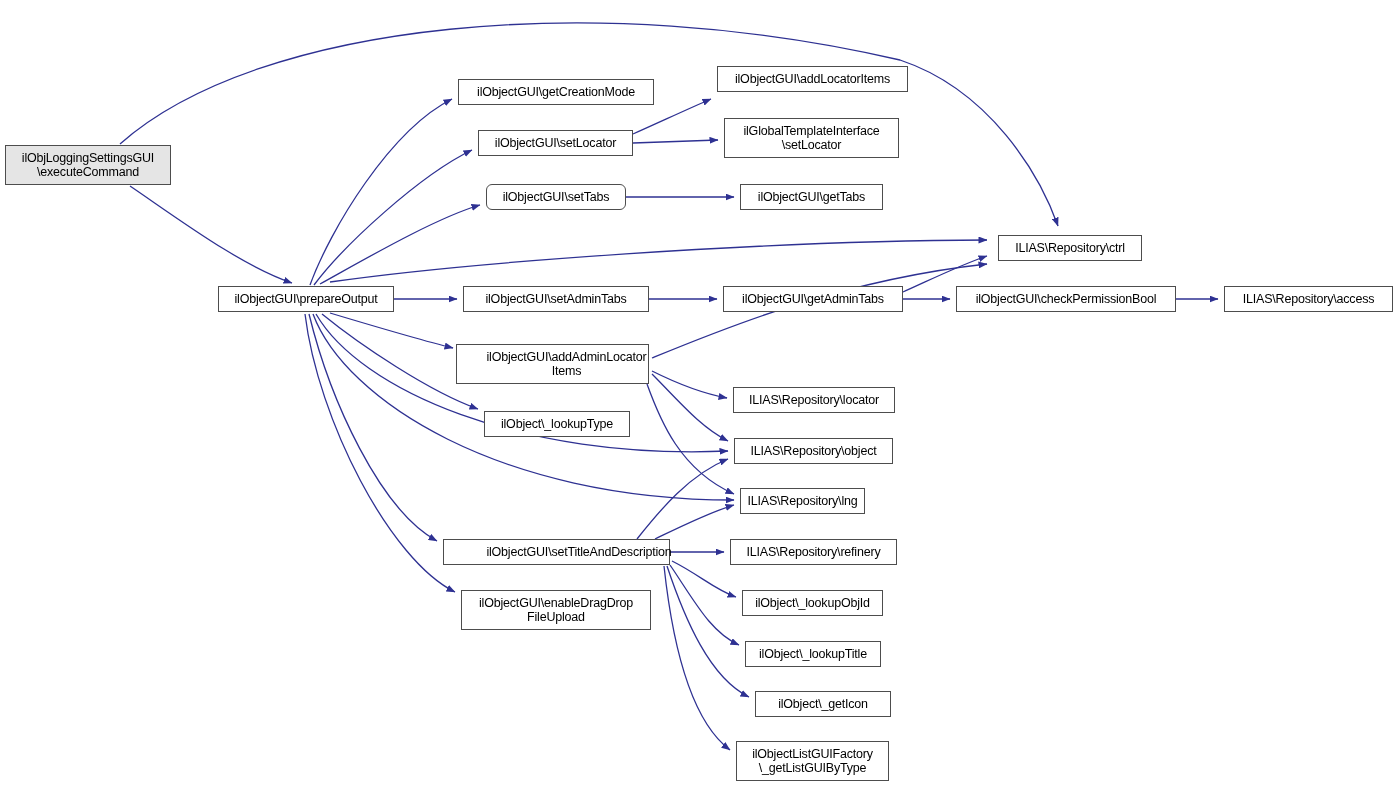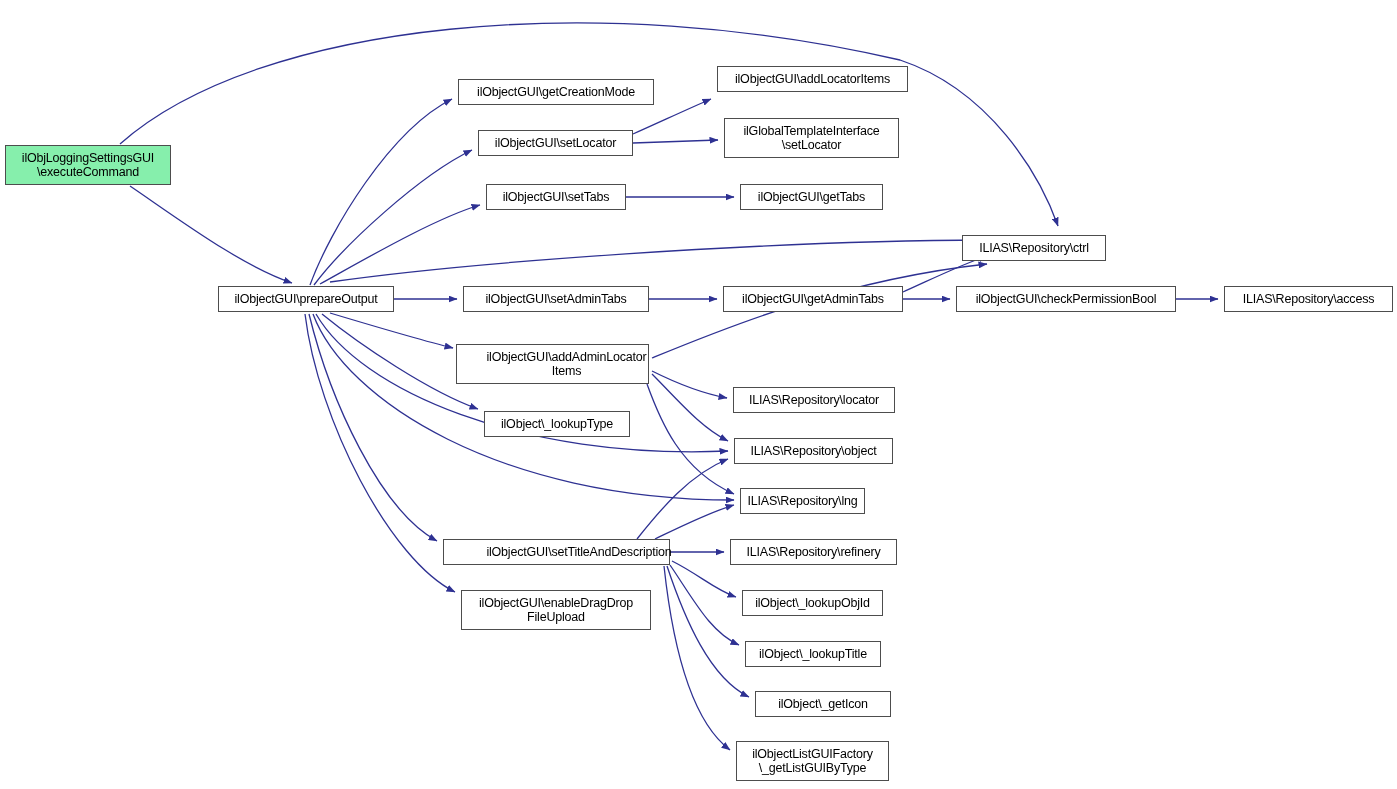--- a/index.html
+++ b/index.html
@@ -85,26 +85,26 @@
         <path d="M 637,539 C 660,510 690,474 728,459" fill="none" stroke="#2e3192" stroke-width="1.3" marker-end="url(#arrowhead)"></path>
         <path d="M 655,539 C 680,527 710,512 734,505" fill="none" stroke="#2e3192" stroke-width="1.3" marker-end="url(#arrowhead)"></path>
         <path d="M 670,552 L 724,552" fill="none" stroke="#2e3192" stroke-width="1.3" marker-end="url(#arrowhead)"></path>
         <path d="M 672,561 C 700,575 715,590 736,597" fill="none" stroke="#2e3192" stroke-width="1.3" marker-end="url(#arrowhead)"></path>
         <path d="M 670,565 C 694,600 710,632 739,645" fill="none" stroke="#2e3192" stroke-width="1.3" marker-end="url(#arrowhead)"></path>
         <path d="M 667,566 C 685,620 710,678 749,697" fill="none" stroke="#2e3192" stroke-width="1.3" marker-end="url(#arrowhead)"></path>
         <path d="M 664,566 C 672,640 690,720 730,750" fill="none" stroke="#2e3192" stroke-width="1.3" marker-end="url(#arrowhead)"></path>
       </g>
   </svg>
   <div id="node-layer">
-      <div class="gnode highlight" style="left: 5px; top: 145px; width: 166px; height: 40px; border-color: rgb(77, 77, 77); background: #86efac; text-align: center;">ilObjLoggingSettingsGUI
+      <div class="gnode highlight" style="left: 5px; top: 145px; width: 166px; height: 40px; border-color: rgb(77, 77, 77); background: #e5e5e5; text-align: center;">ilObjLoggingSettingsGUI
 \executeCommand</div>
       <div class="gnode" style="left: 218px; top: 286px; width: 176px; height: 26px; border-color: rgb(77, 77, 77); background: rgb(255, 255, 255);">ilObjectGUI\prepareOutput</div>
       <div class="gnode" style="left: 458px; top: 79px; width: 196px; height: 26px; border-color: rgb(77, 77, 77); background: rgb(255, 255, 255);">ilObjectGUI\getCreationMode</div>
       <div class="gnode" style="left: 478px; top: 130px; width: 155px; height: 26px; border-color: rgb(77, 77, 77); background: rgb(255, 255, 255);">ilObjectGUI\setLocator</div>
-      <div class="gnode" style="left: 486px; top: 184px; width: 140px; height: 26px; border-color: rgb(77, 77, 77); background: rgb(255, 255, 255);">ilObjectGUI\setTabs</div>
+      <div class="gnode" style="left: 486px; top: 184px; width: 140px; height: 26px; border-color: rgb(77, 77, 77); background: rgb(255, 255, 255); border-radius: 6px;">ilObjectGUI\setTabs</div>
       <div class="gnode" style="left: 463px; top: 286px; width: 186px; height: 26px; border-color: rgb(77, 77, 77); background: rgb(255, 255, 255);">ilObjectGUI\setAdminTabs</div>
       <div class="gnode" style="left: 456px; top: 344px; width: 193px; height: 40px; border-color: rgb(77, 77, 77); background: rgb(255, 255, 255); padding-left: 28px;">ilObjectGUI\addAdminLocator
 Items</div>
       <div class="gnode" style="left: 484px; top: 411px; width: 146px; height: 26px; border-color: rgb(77, 77, 77); background: rgb(255, 255, 255);">ilObject\_lookupType</div>
       <div class="gnode" style="left: 443px; top: 539px; width: 227px; height: 26px; border-color: rgb(77, 77, 77); background: rgb(255, 255, 255); padding-left: 45px;">ilObjectGUI\setTitleAndDescription</div>
       <div class="gnode" style="left: 461px; top: 590px; width: 190px; height: 40px; border-color: rgb(77, 77, 77); background: rgb(255, 255, 255);">ilObjectGUI\enableDragDrop
 FileUpload</div>
       <div class="gnode" style="left: 717px; top: 66px; width: 191px; height: 26px; border-color: rgb(77, 77, 77); background: rgb(255, 255, 255);">ilObjectGUI\addLocatorItems</div>
       <div class="gnode" style="left: 724px; top: 118px; width: 175px; height: 40px; border-color: rgb(77, 77, 77); background: rgb(255, 255, 255);">ilGlobalTemplateInterface
 \setLocator</div>
@@ -112,17 +112,17 @@
       <div class="gnode" style="left: 723px; top: 286px; width: 180px; height: 26px; border-color: rgb(77, 77, 77); background: rgb(255, 255, 255);">ilObjectGUI\getAdminTabs</div>
       <div class="gnode" style="left: 733px; top: 387px; width: 162px; height: 26px; border-color: rgb(77, 77, 77); background: rgb(255, 255, 255);">ILIAS\Repository\locator</div>
       <div class="gnode" style="left: 734px; top: 438px; width: 159px; height: 26px; border-color: rgb(77, 77, 77); background: rgb(255, 255, 255);">ILIAS\Repository\object</div>
       <div class="gnode" style="left: 740px; top: 488px; width: 125px; height: 26px; border-color: rgb(77, 77, 77); background: rgb(255, 255, 255); text-align: right;">ILIAS\Repository\lng</div>
       <div class="gnode" style="left: 730px; top: 539px; width: 167px; height: 26px; border-color: rgb(77, 77, 77); background: rgb(255, 255, 255);">ILIAS\Repository\refinery</div>
       <div class="gnode" style="left: 742px; top: 590px; width: 141px; height: 26px; border-color: rgb(77, 77, 77); background: rgb(255, 255, 255);">ilObject\_lookupObjId</div>
       <div class="gnode" style="left: 745px; top: 641px; width: 136px; height: 26px; border-color: rgb(77, 77, 77); background: rgb(255, 255, 255);">ilObject\_lookupTitle</div>
       <div class="gnode" style="left: 755px; top: 691px; width: 136px; height: 26px; border-color: rgb(77, 77, 77); background: rgb(255, 255, 255);">ilObject\_getIcon</div>
       <div class="gnode" style="left: 736px; top: 741px; width: 153px; height: 40px; border-color: rgb(77, 77, 77); background: rgb(255, 255, 255);">ilObjectListGUIFactory
 \_getListGUIByType</div>
-      <div class="gnode" style="left: 962px; top: 235px; width: 144px; height: 26px; border-color: rgb(77, 77, 77); background: rgb(255, 255, 255);">ILIAS\Repository\ctrl</div>
+      <div class="gnode" style="left: 998px; top: 235px; width: 144px; height: 26px; border-color: rgb(77, 77, 77); background: rgb(255, 255, 255);">ILIAS\Repository\ctrl</div>
       <div class="gnode" style="left: 956px; top: 286px; width: 220px; height: 26px; border-color: rgb(77, 77, 77); background: rgb(255, 255, 255);">ilObjectGUI\checkPermissionBool</div>
       <div class="gnode" style="left: 1224px; top: 286px; width: 169px; height: 26px; border-color: rgb(77, 77, 77); background: rgb(255, 255, 255);">ILIAS\Repository\access</div>
     </div>
 </div>
 
 </body></html>

